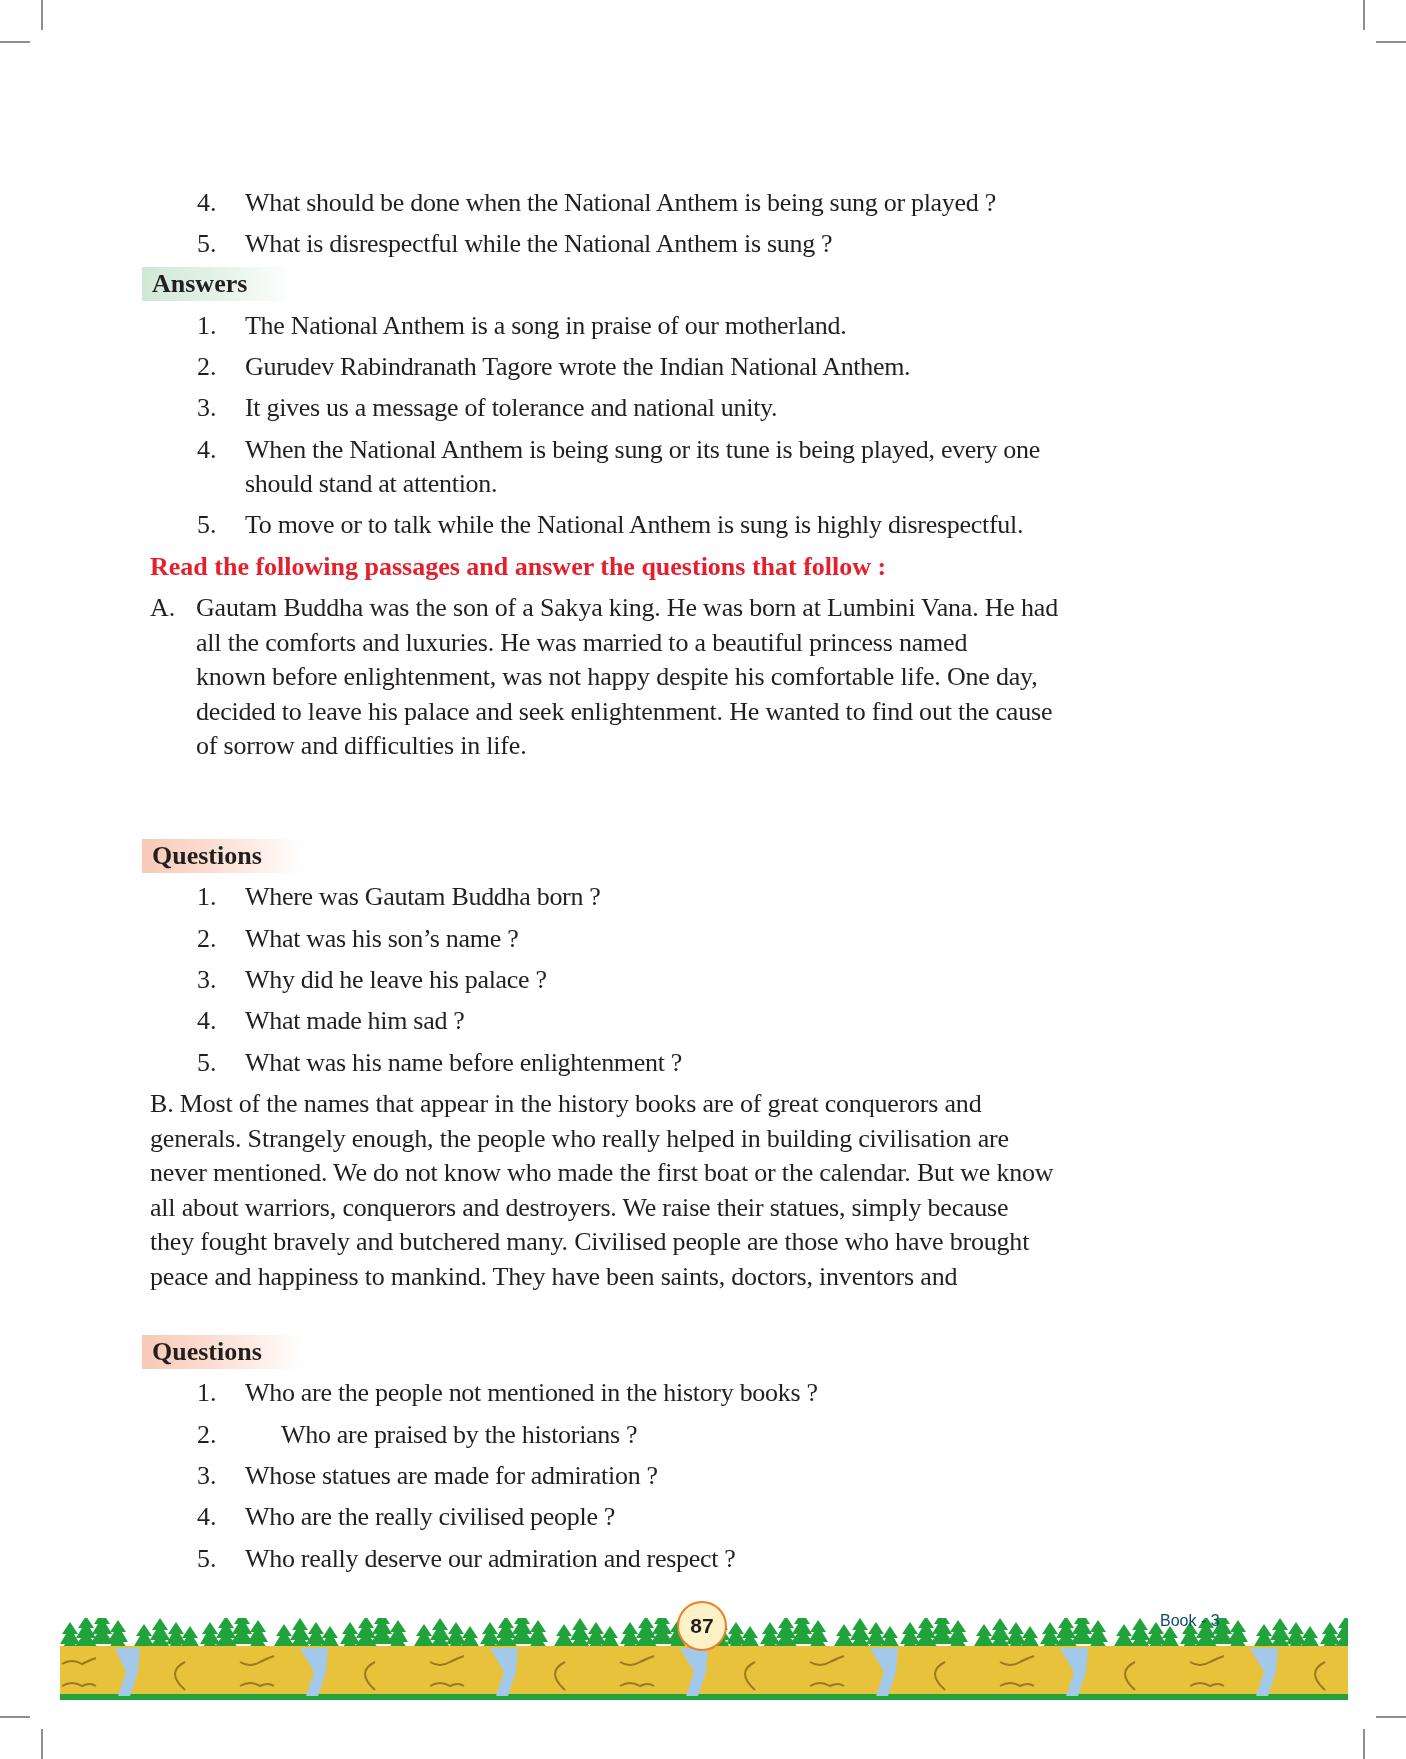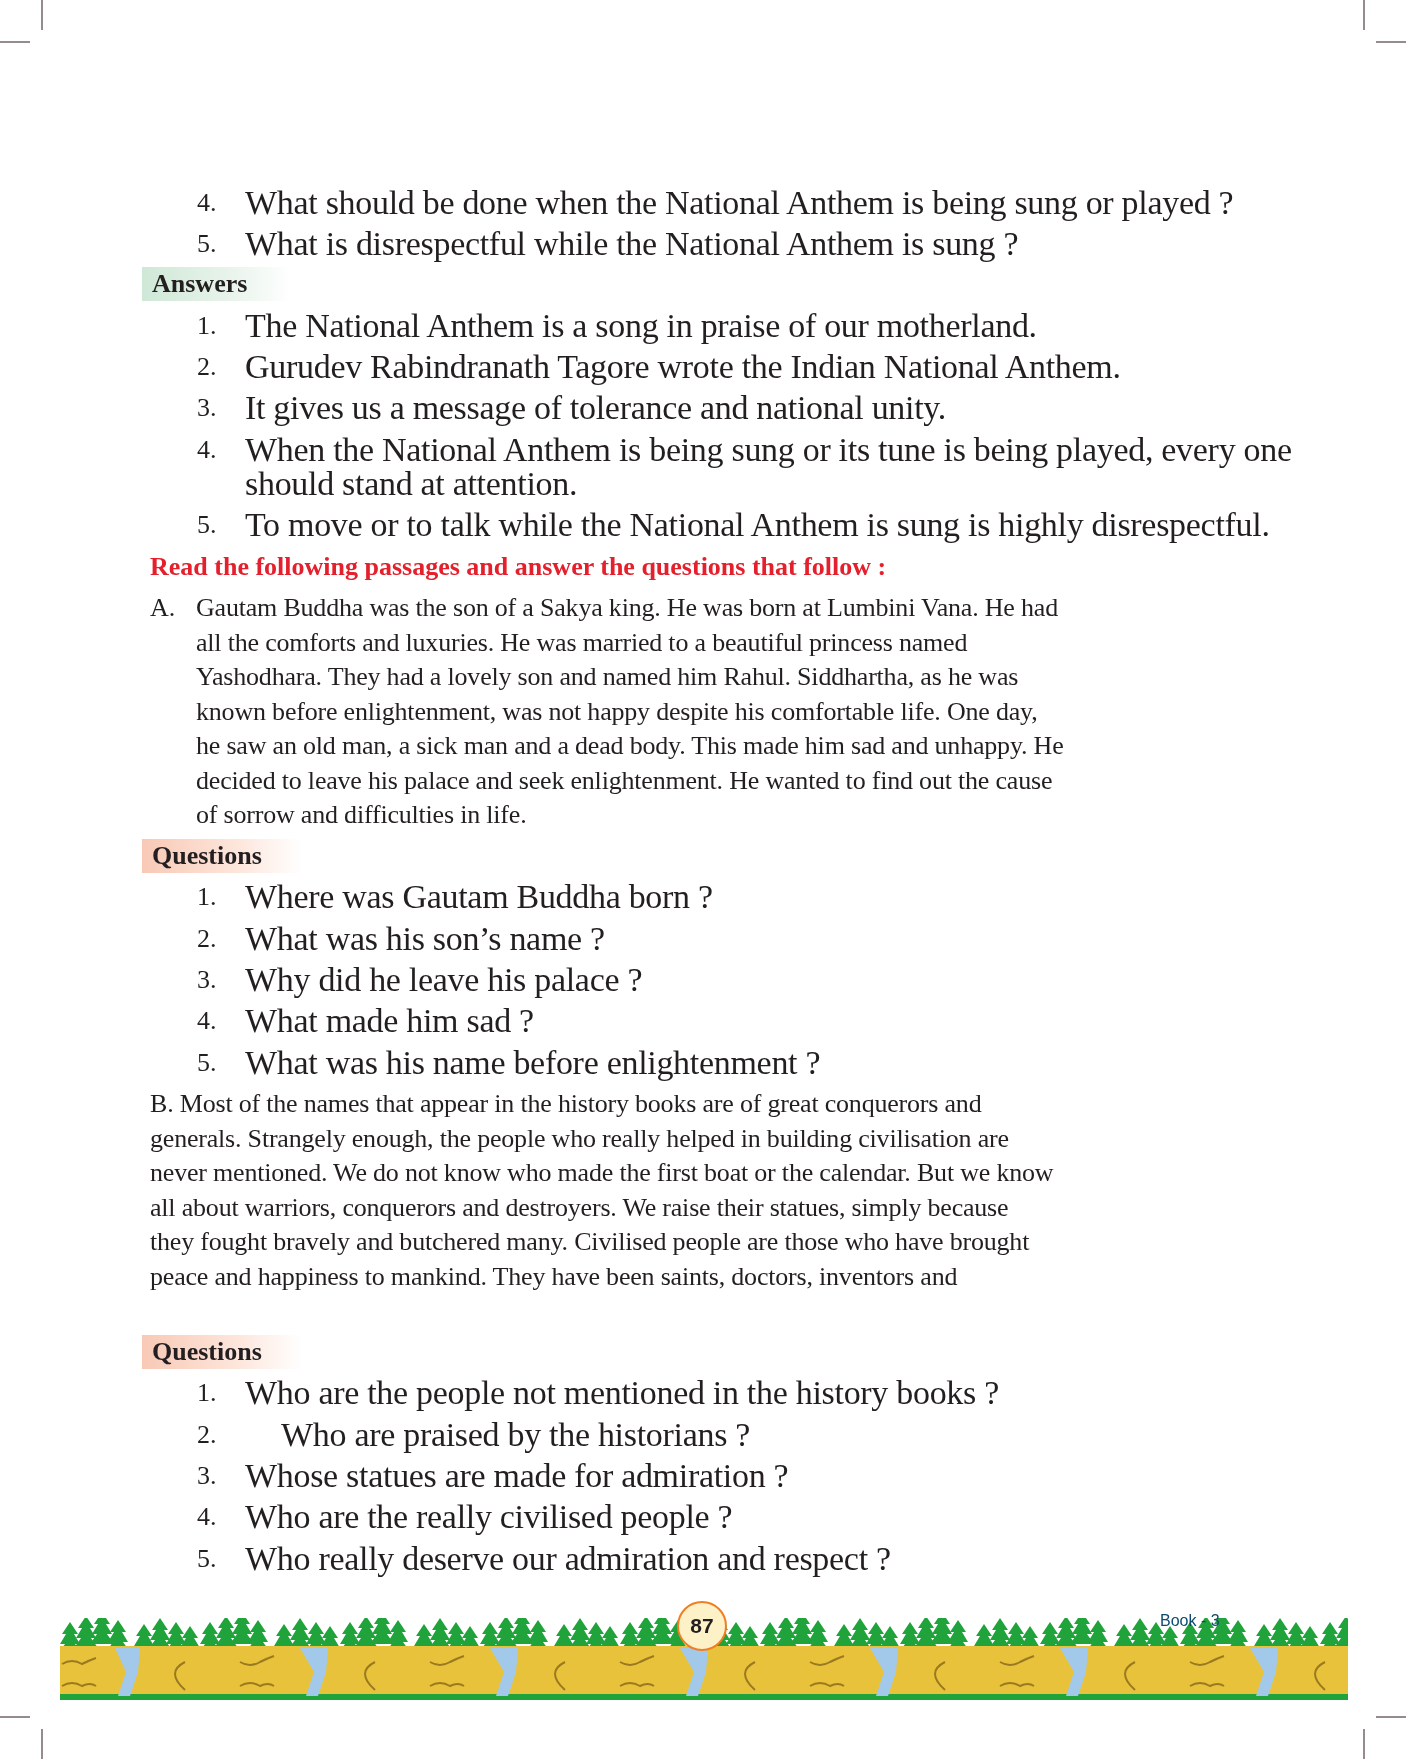--- a/index.html
+++ b/index.html
@@ -1,20 +1,20 @@
 <!DOCTYPE html>
 <html><head>
 <meta charset="utf-8">
 <style>
   html, body { margin:0; padding:0; background:#ffffff; }
   body { width:1406px; height:1759px; position:relative; overflow:hidden;
          font-family:"DejaVu Serif", "Liberation Serif", serif; color:#231f20; }
   .crop { position:absolute; background:#958d8b; }
   .content { position:absolute; left:0; top:0; width:1406px; }
-  .line { position:absolute; font-family:"Liberation Serif", serif; font-size:34px; line-height:34px; white-space:nowrap; letter-spacing:-0.3px; }
+  .line { position:absolute; font-family:"Liberation Serif", serif; font-size:26px; line-height:34px; white-space:nowrap; letter-spacing:-0.3px; }
   .num { position:absolute; font-family:"Liberation Serif", serif; font-size:26px; line-height:34px; }
   .heading { position:absolute; font-family:"Liberation Serif", serif; font-weight:bold; font-size:26px; line-height:34px; padding:0 10px 0 10px; }
   .h-green { background:linear-gradient(to right, #cfe8d6 0%, #e9f4ec 60%, #ffffff 100%); }
   .h-peach { background:linear-gradient(to right, #f8c9b6 0%, #fde6dc 60%, #ffffff 100%); }
   .red { position:absolute; font-family:"Liberation Serif", serif; font-weight:bold; font-size:26px; line-height:34px; color:#e5202d; white-space:nowrap; }
   .para { position:absolute; font-family:"Liberation Serif", serif; font-size:26px; line-height:34.5px; text-align:justify; text-align-last:left; letter-spacing:-0.2px; }
   .footer { position:absolute; left:60px; top:1612px; width:1288px; height:88px; }
   .badge { position:absolute; left:677px; top:1601px; width:50px; height:50px; border-radius:50%;
            background:#fdf1c7; border:2px solid #f07e22; box-sizing:border-box;
            font-family:"Liberation Sans", sans-serif; font-weight:bold; font-size:21px; color:#231f20;
@@ -53,23 +53,21 @@
   <span class="line" style="left:245px;top:467px;">should stand at attention.</span>
   <span class="num" style="left:197px;top:508px;">5.</span>
   <span class="line" style="left:245px;top:508px;">To move or to talk while the National Anthem is sung is highly disrespectful.</span>
 
   <div class="red" style="left:150px;top:550px;">Read the following passages and answer the questions that follow :</div>
 
   <span class="num" style="left:150px;top:591px;">A.</span>
   <div class="para" style="left:196px;top:591px;width:1016px;">
     <div>Gautam Buddha was the son of a Sakya king. He was born at Lumbini Vana. He had</div>
     <div>all the comforts and luxuries. He was married to a beautiful princess named</div>
-    <div>Yashodhara. They had a lovely son and named him Rahul. Siddhartha, as he was</div>
     <div>known before enlightenment, was not happy despite his comfortable life. One day,</div>
-    <div>he saw an old man, a sick man and a dead body. This made him sad and unhappy. He</div>
     <div>decided to leave his palace and seek enlightenment. He wanted to find out the cause</div>
     <div>of sorrow and difficulties in life.</div>
   </div>
 
   <div class="heading h-peach" style="left:142px;top:839px;width:140px;">Questions</div>
 
   <span class="num" style="left:197px;top:880px;">1.</span>
   <span class="line" style="left:245px;top:880px;">Where was Gautam Buddha born ?</span>
   <span class="num" style="left:197px;top:922px;">2.</span>
   <span class="line" style="left:245px;top:922px;">What was his son’s name ?</span>

